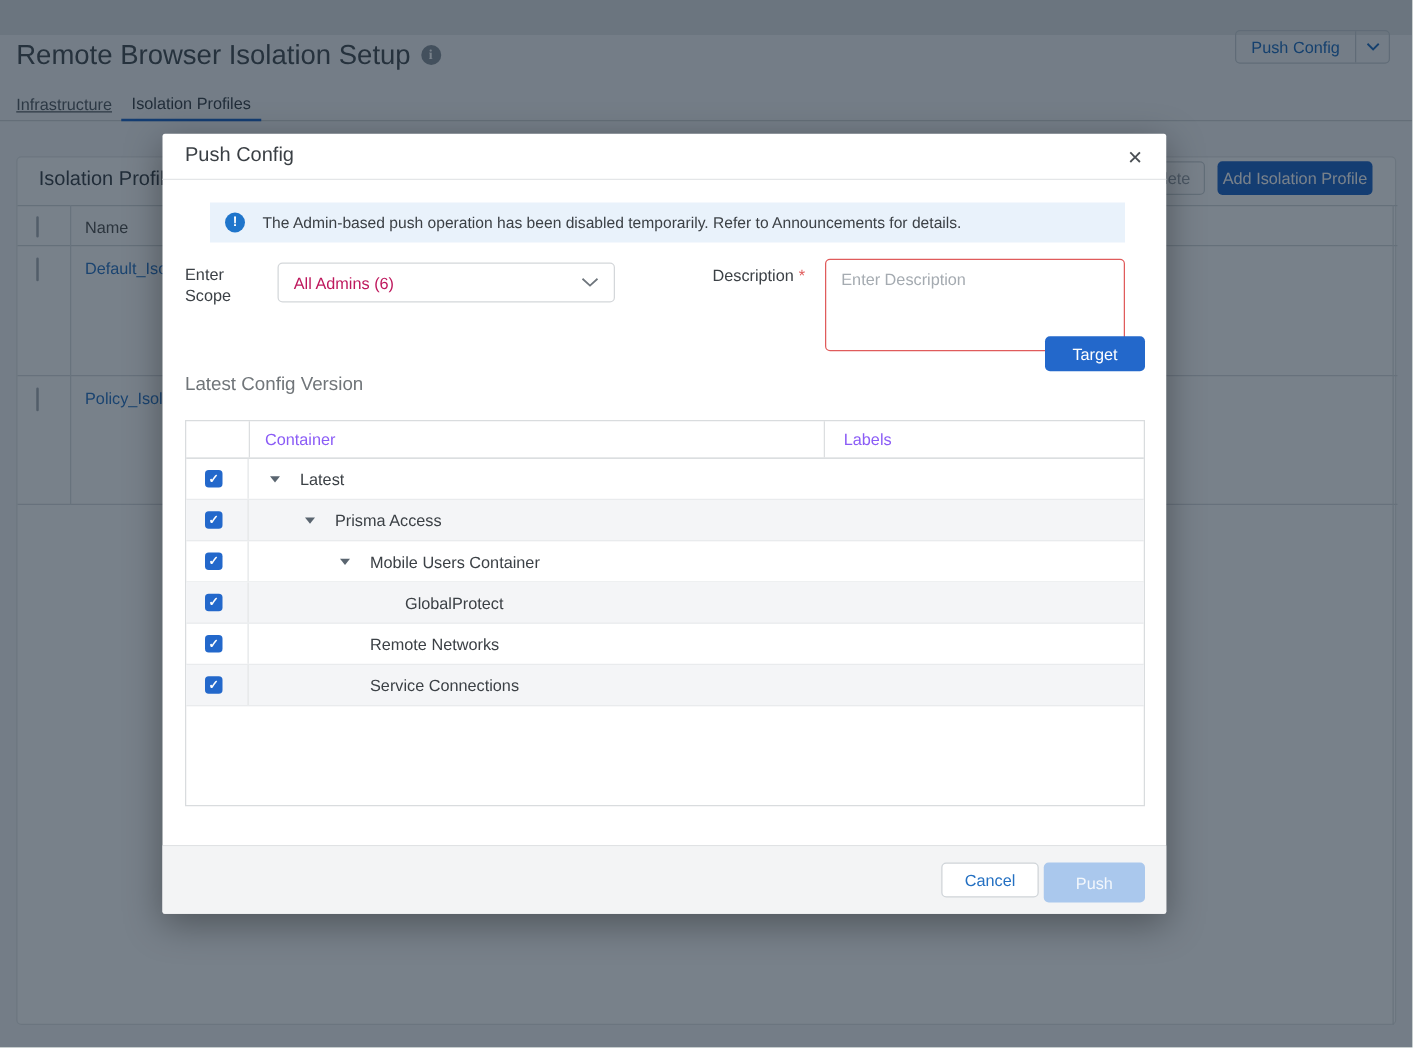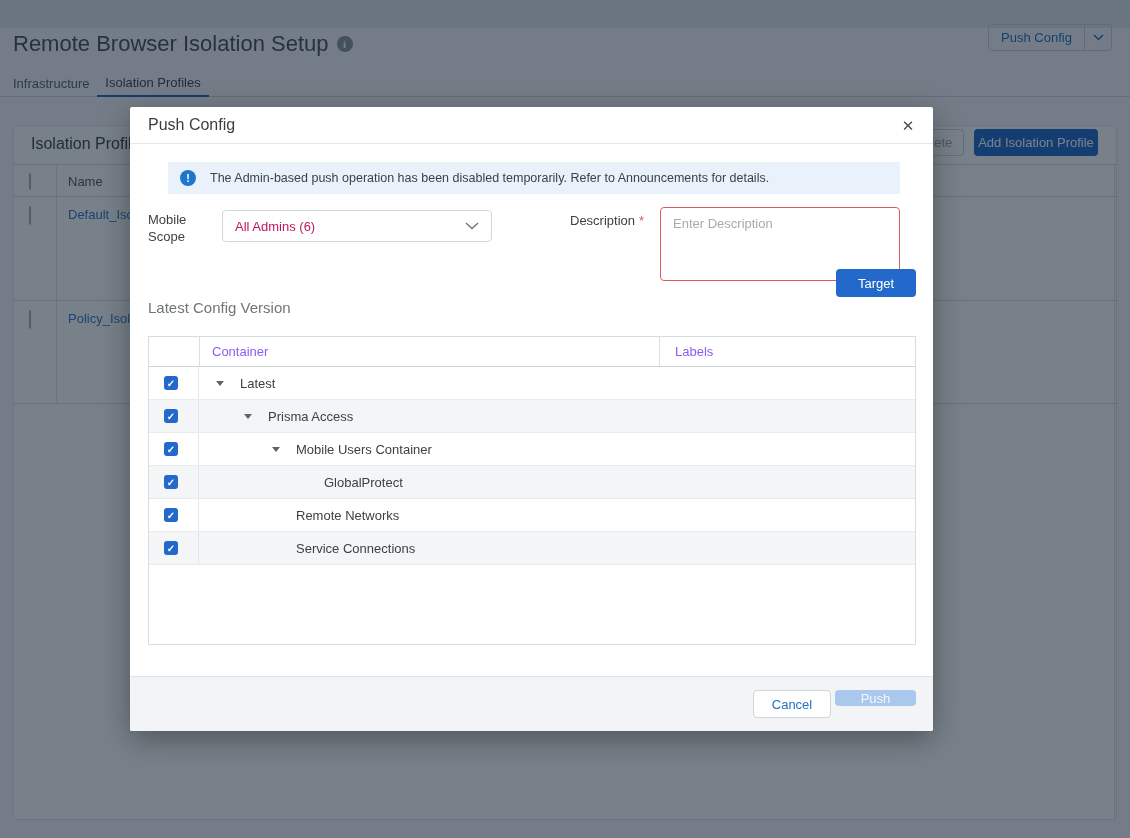--- a/index.html
+++ b/index.html
@@ -18,21 +18,21 @@
                border:1px solid #c9cfd4; border-radius:4px; display:flex; align-items:stretch;
                color:var(--accent_text); font-size:13px; background:transparent; }
   .split-btn .main { flex:1; display:flex; align-items:center; justify-content:center; cursor:pointer; }
   .split-btn .arrow { width:27px; border-left:1px solid #c9cfd4; display:flex; align-items:center;
                       justify-content:center; cursor:pointer; }
 
   .tabbar { position:absolute; left:0; top:70px; width:1130px; height:27px;
             border-bottom:1px solid #d2d5d8; }
   .tab { position:absolute; top:0; height:27px; font-size:13px; color:#5a6067;
          display:flex; align-items:center; justify-content:center; cursor:pointer; }
-  .tab.t1 { left:13px; }
+  .tab.t1 { left:13px;text-decoration:underline; }
   .tab.t2 { left:97px; width:112px; color:#3f464d; border-bottom:2px solid var(--accent); }
 
   .panel { position:absolute; left:13px; top:125px; width:1104px; height:695px;
            background:#fff; border-radius:4px; border:1px solid #e3e5e7; }
   .panel-heading { position:absolute; left:17px; top:9px; font-size:16px; color:#3f464d; }
   .btn { border-radius:4px; font-size:13px; display:flex; align-items:center; justify-content:center; cursor:pointer; }
   .delete-btn { position:absolute; left:889px; top:3px; width:61px; height:27px;
                 background:#fff; border:1px solid #cfd4d8; color:#9ca3aa; }
   .add-btn { position:absolute; left:960px; top:3px; width:124px; height:27px;
              background:var(--accent); color:#fff; border:none; }
@@ -102,21 +102,21 @@
   .tree-cell.lvl-2 { padding-left:73px; }
   .tree-cell.lvl-3 { padding-left:101px; }
   .caret-box { width:24px; display:flex; align-items:center; flex:none; }
   .caret { width:0; height:0; border:4px solid transparent; border-top:5px solid #5a6570;
            margin-top:4px; cursor:pointer; }
 
   .modal-footer { position:absolute; left:0; top:569px; width:100%; height:55px; background:var(--footer_bg);
                   border-top:1px solid #e0e2e4; border-radius:0 0 2px 2px; }
   .cancel-btn { position:absolute; left:623px; top:13px; width:78px; height:28px; background:#fff;
                 border:1px solid #cfd4d8; color:var(--accent_text); }
-  .push-btn { position:absolute; left:705px; top:13px; width:81px; height:16px;
+  .push-btn { position:absolute; left:705px; top:13px; width:81px; height:32px;
               background:var(--disabled_btn); color:#f3f7fc; border:none; cursor:default; }
 </style>
 </head>
 <body>
 
 <div class="stage">
 
   <div class="topbar"></div>
 
   <div class="page-title">
@@ -166,21 +166,21 @@
     <div class="modal-header">
       <span class="modal-title">Push Config</span>
       <span class="modal-close">✕</span>
     </div>
 
     <div class="banner">
       <span class="banner-icon">!</span>
       <span>The Admin-based push operation has been disabled temporarily. Refer to Announcements for details.</span>
     </div>
 
-    <div class="field-label lbl-admin">Mobile Scope</div>
+    <div class="field-label lbl-admin">Enter Scope</div>
     <div class="select">
       <span>All Admins (6)</span>
       <span class="sel-caret">
         <svg width="14" height="8" viewBox="0 0 14 8">
             <polyline points="1,1 7,6.5 13,1" fill="none" stroke="#6e757c" stroke-width="1.4"></polyline>
           </svg>
       </span>
     </div>
 
     <div class="field-label lbl-desc">

